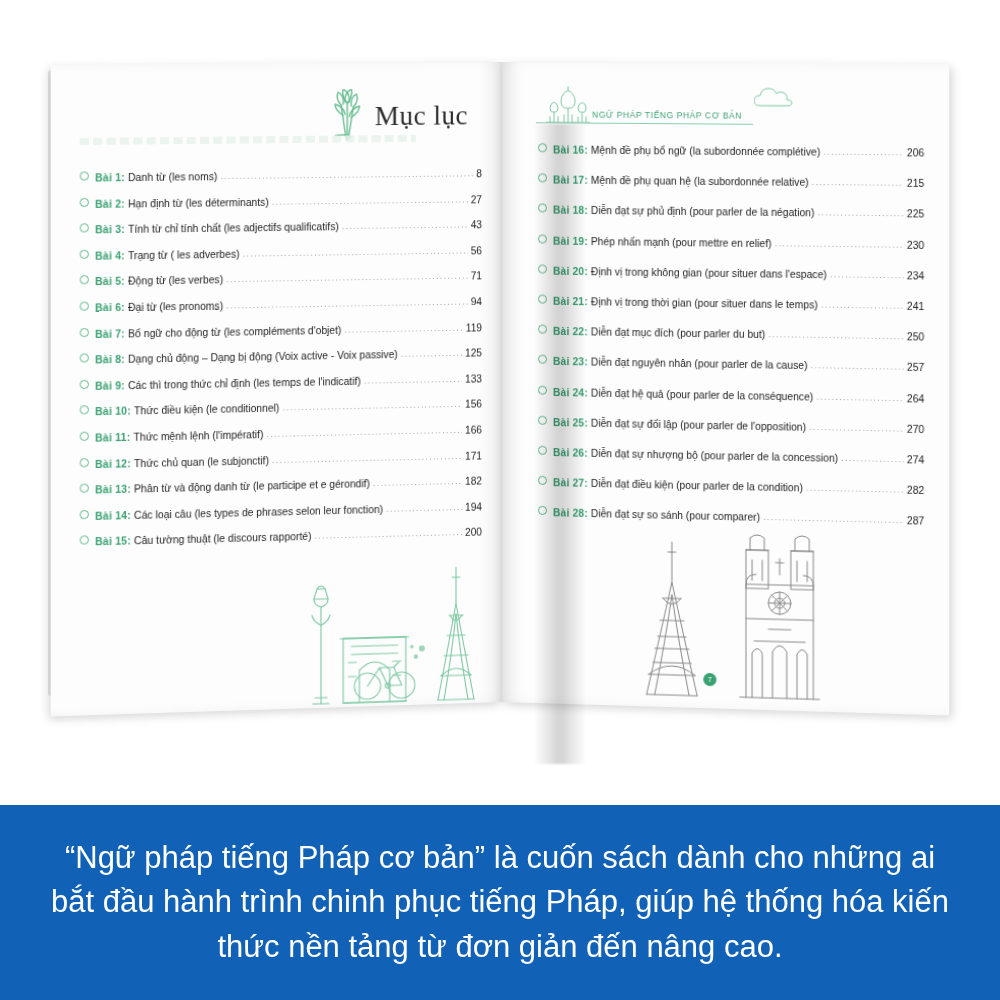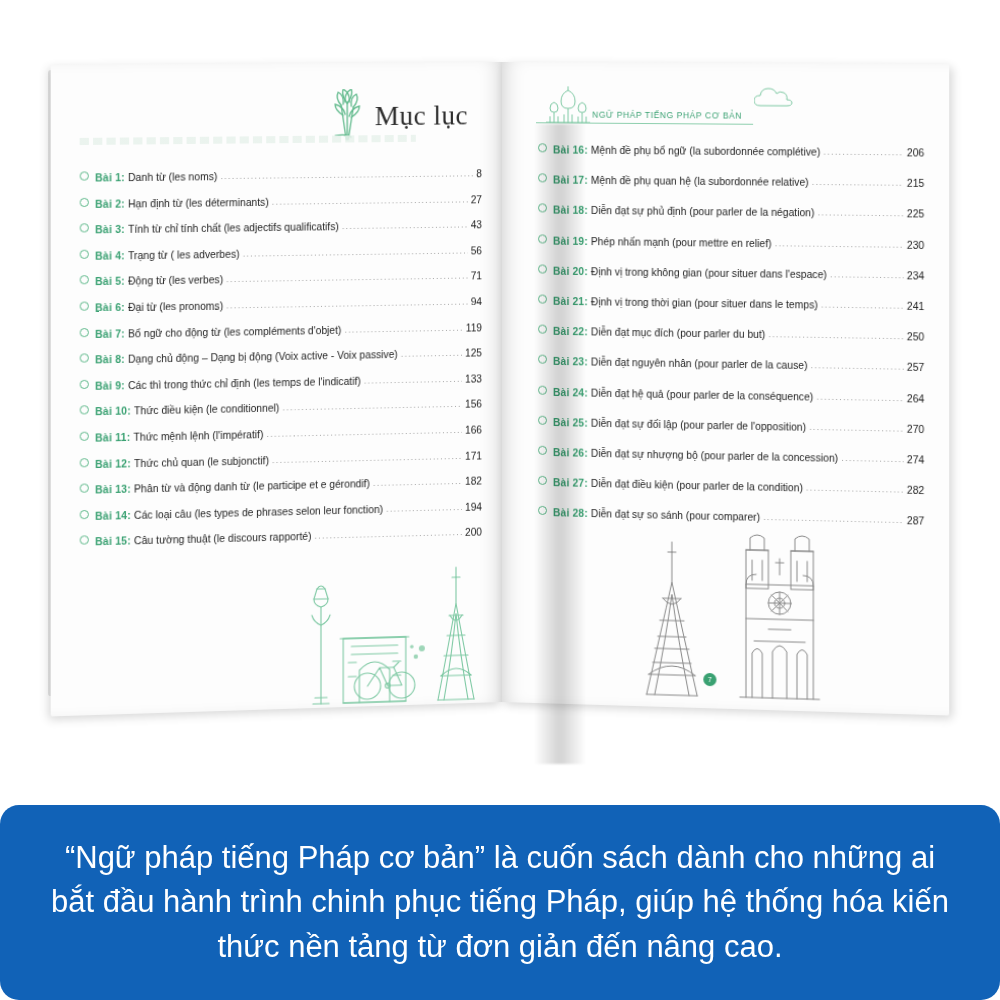--- a/index.html
+++ b/index.html
@@ -209,21 +209,20 @@
 
   
   .banner {
     position: absolute;
     left: 0; bottom: 0;
     width: 1000px; height: 195px;
     background: #1162b7;
     display: flex;
     align-items: center;
     justify-content: center;
-    border-radius: 19px;
   }
   .banner p {
     margin: 0;
     width: 920px;
     text-align: center;
     color: #ffffff;
     font-size: 31px;
     line-height: 1.42;
     font-family: "Liberation Sans", sans-serif;
   }

